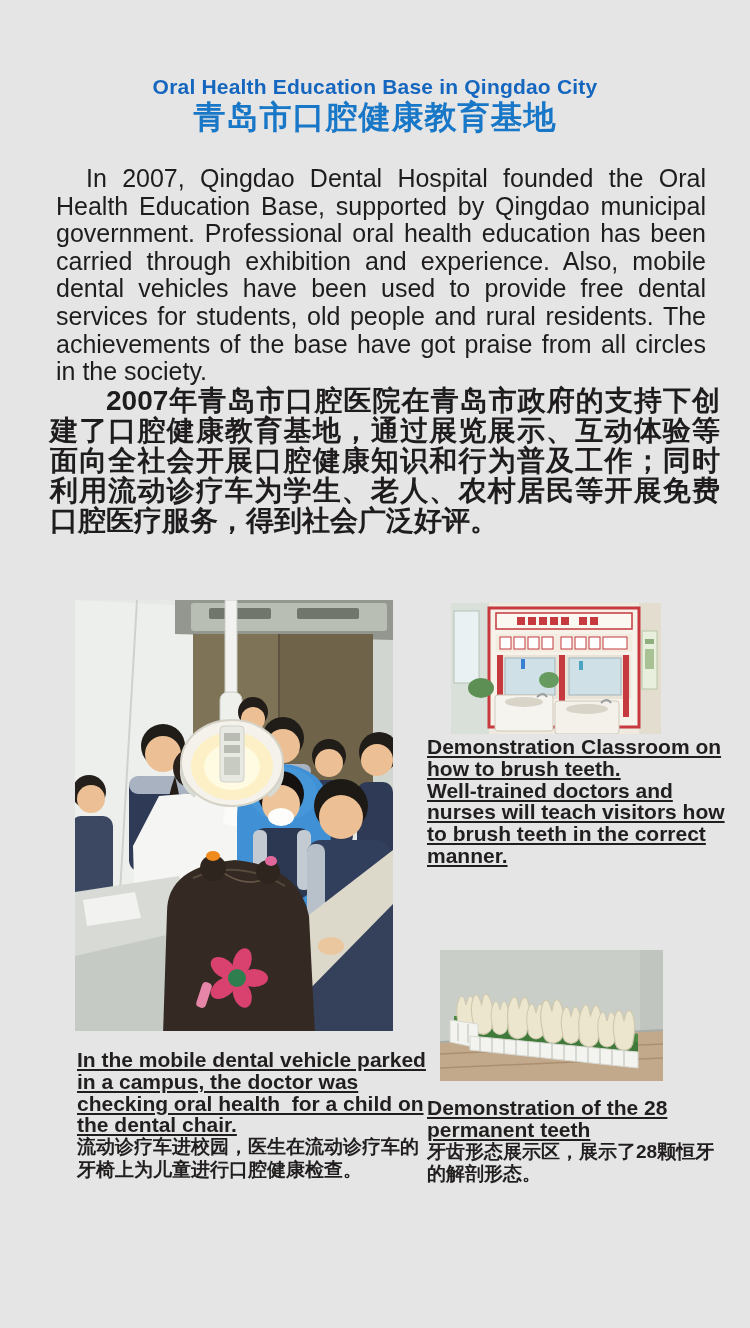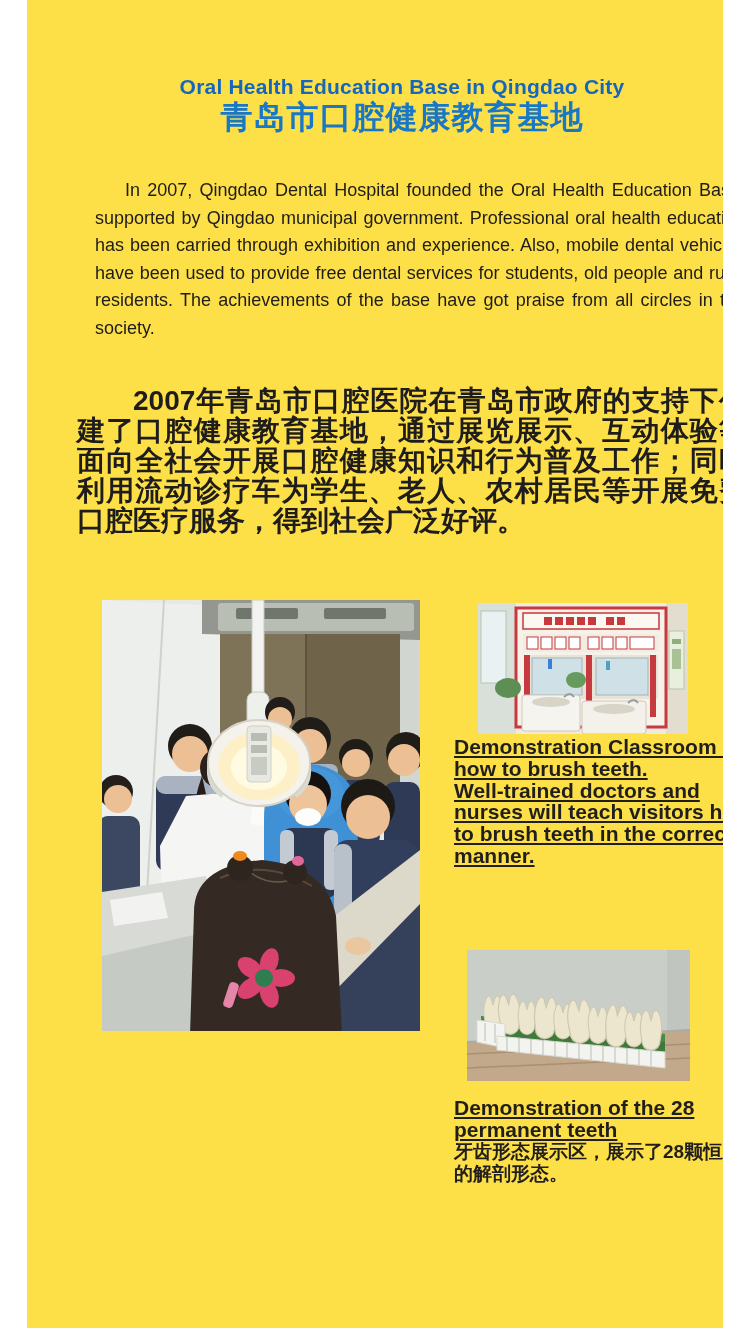--- a/index.html
+++ b/index.html
@@ -1,31 +1,31 @@
 <!DOCTYPE html>
 <html style="--title-en: #1566be; --title-zh: #1877c7; --body-text: #1e1c1c;"><head>
 <meta charset="utf-8">
 <style>
   html,body{margin:0;padding:0;background:#ffffff;}
   .page{
-    position:relative;width:696px;height:1328px;margin:0 auto;background:#fde047;
+    position:relative;width:750px;height:1328px;margin:0 auto;background:#e5e5e5;
     font-family:"Liberation Sans","DejaVu Sans",sans-serif;color:var(--body-text,#1e1c1c);
     overflow:hidden;
   }
   .title-en{
     position:absolute;top:75px;left:0;width:750px;text-align:center;
     font-size:21px;font-weight:bold;letter-spacing:.2px;color:var(--title-en,#1566be);
   }
   .title-zh{
     position:absolute;top:96px;left:0;width:750px;text-align:center;
     font-size:32px;font-weight:bold;letter-spacing:1px;color:var(--title-zh,#1877c7);
   }
   .intro-en{
-    position:absolute;top:161px;left:52px;width:650px;margin:16px;
-    font-size:18px;line-height:27.6px;text-align:justify;text-indent:30px;font-weight:400;
+    position:absolute;top:161px;left:52px;width:650px;margin:4px;
+    font-size:25px;line-height:27.6px;text-align:justify;text-indent:30px;font-weight:400;
   }
   .intro-zh{
     position:absolute;top:378px;left:42px;width:670px;margin:8px;
     font-size:28px;line-height:30px;text-align:justify;text-indent:2em;font-weight:bold;
   }
   .photo{position:absolute;}
   .photo svg{display:block;width:100%;height:100%;}
   .ph-vehicle{left:75px;top:600px;width:318px;height:431px;}
   .ph-classroom{left:451px;top:603px;width:210px;height:131px;}
   .ph-teeth{left:440px;top:950px;width:223px;height:131px;}
@@ -257,20 +257,28 @@
 
   <figcaption class="cap cap-classroom">
     <div class="en">Demonstration Classroom on
 how to brush teeth.
 Well-trained doctors and
 nurses will teach visitors how
 to brush teeth in the correct
 manner.</div>
   </figcaption>
 
+  <figcaption class="cap cap-vehicle">
+    <div class="en">In the mobile dental vehicle parked
+in a campus, the doctor was
+checking oral health  for a child on
+the dental chair.</div>
+    <div class="zh">流动诊疗车进校园，医生在流动诊疗车的
+牙椅上为儿童进行口腔健康检查。</div>
+  </figcaption>
 
   <figcaption class="cap cap-teeth">
     <div class="en">Demonstration of the 28
 permanent teeth</div>
     <div class="zh">牙齿形态展示区，展示了28颗恒牙
 的解剖形态。</div>
   </figcaption>
 
 </div>
 

